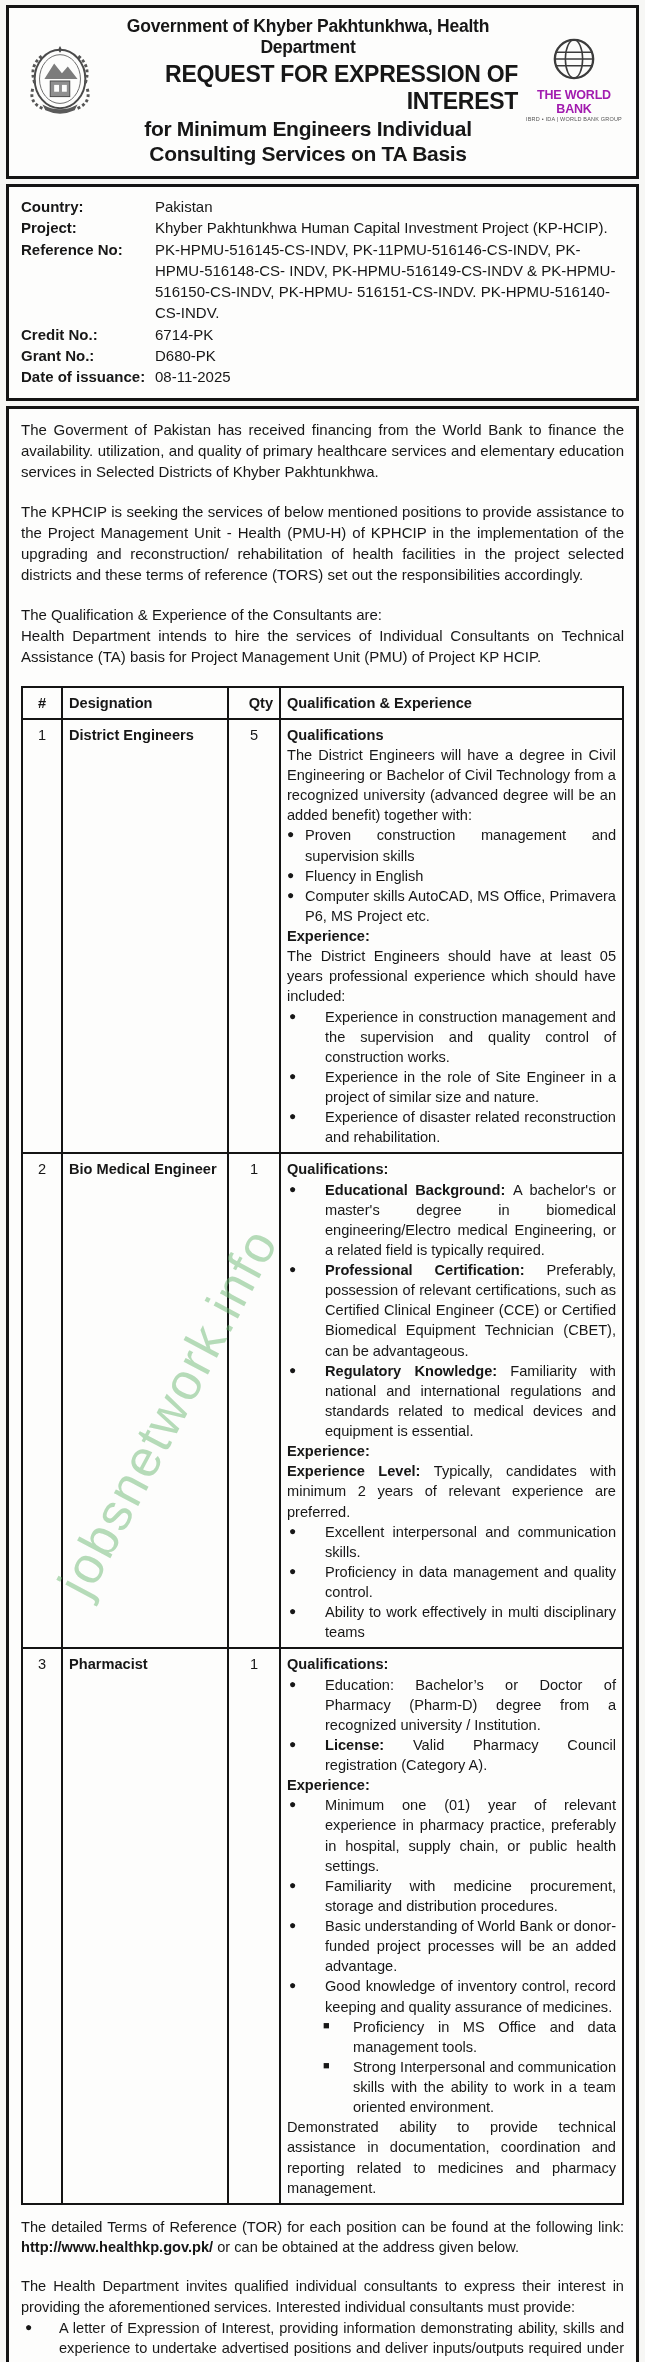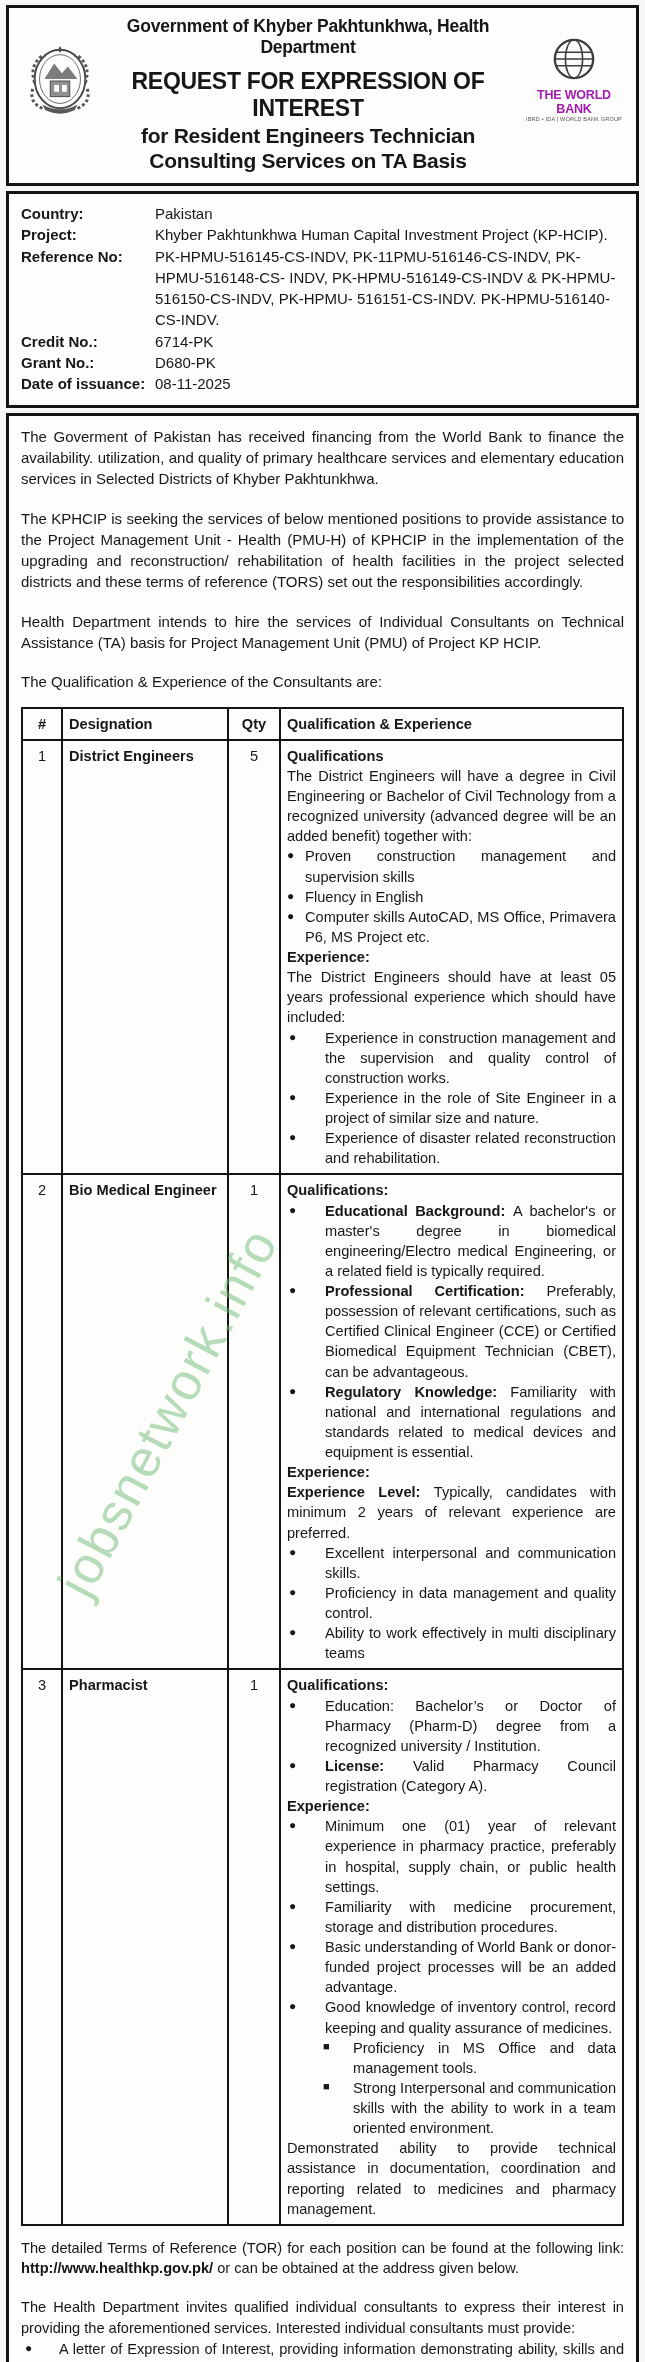--- a/index.html
+++ b/index.html
@@ -25,21 +25,21 @@
     box-sizing:border-box;
   }
   
   .header-box{
     position:relative;
     padding:8px 118px 10px 89px;
     text-align:center;
     margin-bottom:5px;
   }
   .hdr-line1{font-size:17.5px;font-weight:bold;letter-spacing:-0.2px;}
-  .hdr-line2{font-size:23px;font-weight:bold;margin-top:10px;letter-spacing:-0.3px;}
+  .hdr-line2{font-size:23px;font-weight:bold;margin-top:3px;letter-spacing:-0.3px;text-align:right;}
   .hdr-line3{font-size:21px;font-weight:bold;margin-top:2px;letter-spacing:-0.3px;}
   .hdr-line4{font-size:21px;font-weight:bold;margin-top:1px;letter-spacing:-0.3px;}
   .kp-logo{position:absolute;left:12px;top:32px;width:78px;height:82px;}
   .wb-logo{position:absolute;right:6px;top:28px;width:112px;text-align:center;}
   .wb-title{font-size:12.5px;font-weight:bold;color:#a21caf;margin-top:2px;letter-spacing:-0.2px;}
   .wb-sub{font-size:5.5px;color:#555;letter-spacing:0.2px;}
   
   .info-box{padding:9px 12px 10px 12px;margin-bottom:5px;}
   .info-row{display:grid;grid-template-columns:134px 1fr;font-size:15px;line-height:1.42;}
   .info-label{font-weight:bold;}
@@ -57,21 +57,21 @@
   }
   table.positions th, table.positions td{
     border:2px solid #141414;
     vertical-align:top;
     padding:5px 6px;
     font-size:14.6px;
     line-height:1.38;
   }
   th.col-no{width:26px;text-align:center;font-size:15px;}
   th.col-desig{width:152px;text-align:left;padding-left:10px;font-size:15px;}
-  th.col-qty{width:38px;text-align:center;font-size:15px;}
+  th.col-qty{width:38px;text-align:right;font-size:15px;}
   th.col-qual{text-align:left;padding-left:10px;font-size:15px;}
   td.c-no{text-align:center;}
   td.c-desig{font-weight:bold;padding-left:10px;}
   td.c-qty{text-align:center;}
   td.c-qual{padding-left:10px;padding-right:8px;}
   .blk-heading{font-weight:bold;text-align:left;}
   .blk-para{text-align:justify;}
   .blk-bullet{display:flex;text-align:justify;}
   .blk-bullet .b{flex:0 0 18px;font-size:12px;line-height:1.6;}
   .blk-bullet.wide .b{flex:0 0 36px;padding-left:2px;}
@@ -119,21 +119,21 @@
         <path d="M68 50 q4 14 -10 20" fill="none" stroke="#555" stroke-width="3" stroke-dasharray="3,2.5"></path>
         <path d="M24 40 L34 24 L42 34 L48 27 L58 40 Z" fill="#7c7c7c"></path>
         <rect x="30" y="42" width="20" height="16" fill="#8f8f8f" stroke="#4a4a4a"></rect>
         <rect x="34" y="46" width="5" height="7" fill="#fdfdfc"></rect>
         <rect x="42" y="46" width="5" height="7" fill="#fdfdfc"></rect>
         <path d="M22 66 q18 10 36 0 l-3 6 q-15 7 -30 0 Z" fill="#5a5a5a"></path>
       </svg>
     </div>
     <div class="hdr-line1">Government of Khyber Pakhtunkhwa, Health Department</div>
     <div class="hdr-line2">REQUEST FOR EXPRESSION OF INTEREST</div>
-    <div class="hdr-line3">for Resident Engineers Technician</div>
+    <div class="hdr-line3">for Minimum Engineers Individual</div>
     <div class="hdr-line4">Consulting Services on TA Basis</div>
     <div class="wb-logo">
       <svg viewBox="0 0 48 48" width="46" height="46">
         <circle cx="24" cy="24" r="20" fill="none" stroke="#3c3c3c" stroke-width="2.4"></circle>
         <ellipse cx="24" cy="24" rx="9" ry="20" fill="none" stroke="#3c3c3c" stroke-width="1.6"></ellipse>
         <path d="M5 17 h38 M4 24 h40 M5 31 h38" stroke="#3c3c3c" stroke-width="1.6" fill="none"></path>
       </svg>
       <div class="wb-title">THE WORLD BANK</div>
       <div class="wb-sub">IBRD • IDA | WORLD BANK GROUP</div>
     </div>
@@ -166,22 +166,22 @@
           <div class="info-value">08-11-2025</div>
         </div>
       </div>
   </div>
 
   <div class="box main-box">
 
     <div>
         <div class="para gap">The Goverment of Pakistan has received financing from the World Bank to finance the availability. utilization, and quality of primary healthcare services and elementary education services in Selected Districts of Khyber Pakhtunkhwa.</div>
         <div class="para gap">The KPHCIP is seeking the services of below mentioned positions to provide assistance to the Project Management Unit - Health (PMU-H) of KPHCIP in the implementation of the upgrading and reconstruction/ rehabilitation of health facilities in the project selected districts and these terms of reference (TORS) set out the responsibilities accordingly.</div>
+        <div class="para">The Qualification &amp; Experience of the Consultants are:</div>
         <div class="para gap">Health Department intends to hire the services of Individual Consultants on Technical Assistance (TA) basis for Project Management Unit (PMU) of Project KP HCIP.</div>
-        <div class="para">The Qualification &amp; Experience of the Consultants are:</div>
       </div>
 
     <table class="positions">
       <thead>
         <tr>
           <th class="col-no">#</th>
           <th class="col-desig">Designation</th>
           <th class="col-qty">Qty</th>
           <th class="col-qual">Qualification &amp; Experience</th>
         </tr>

